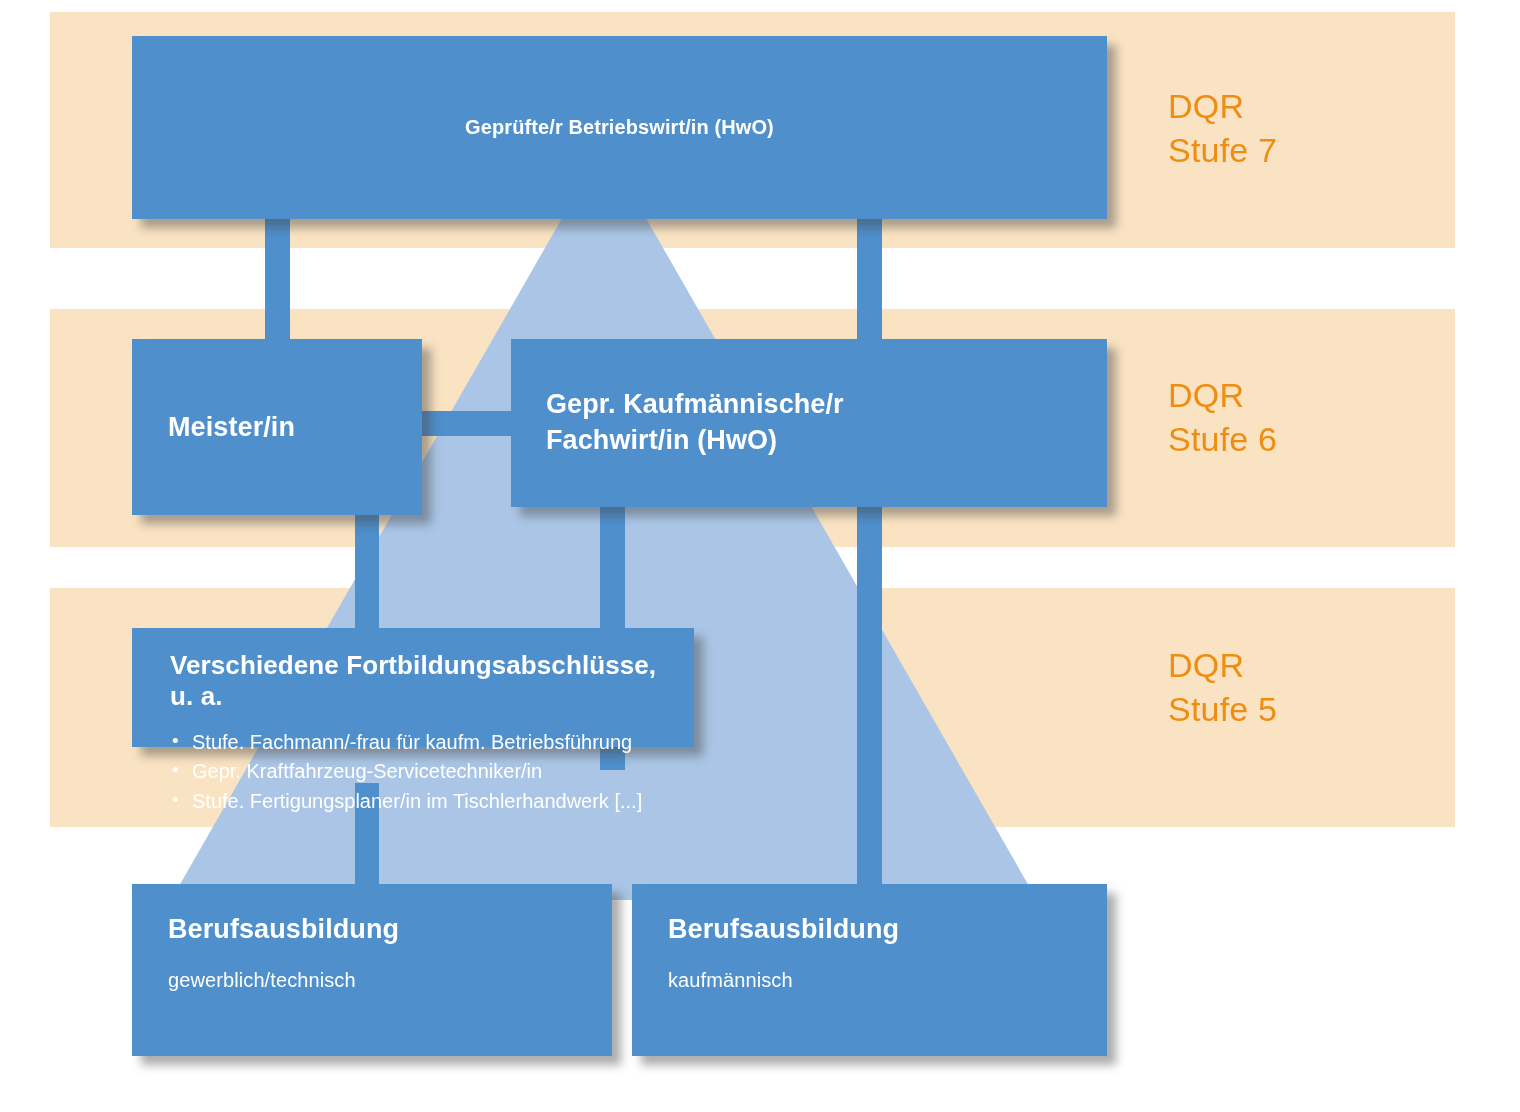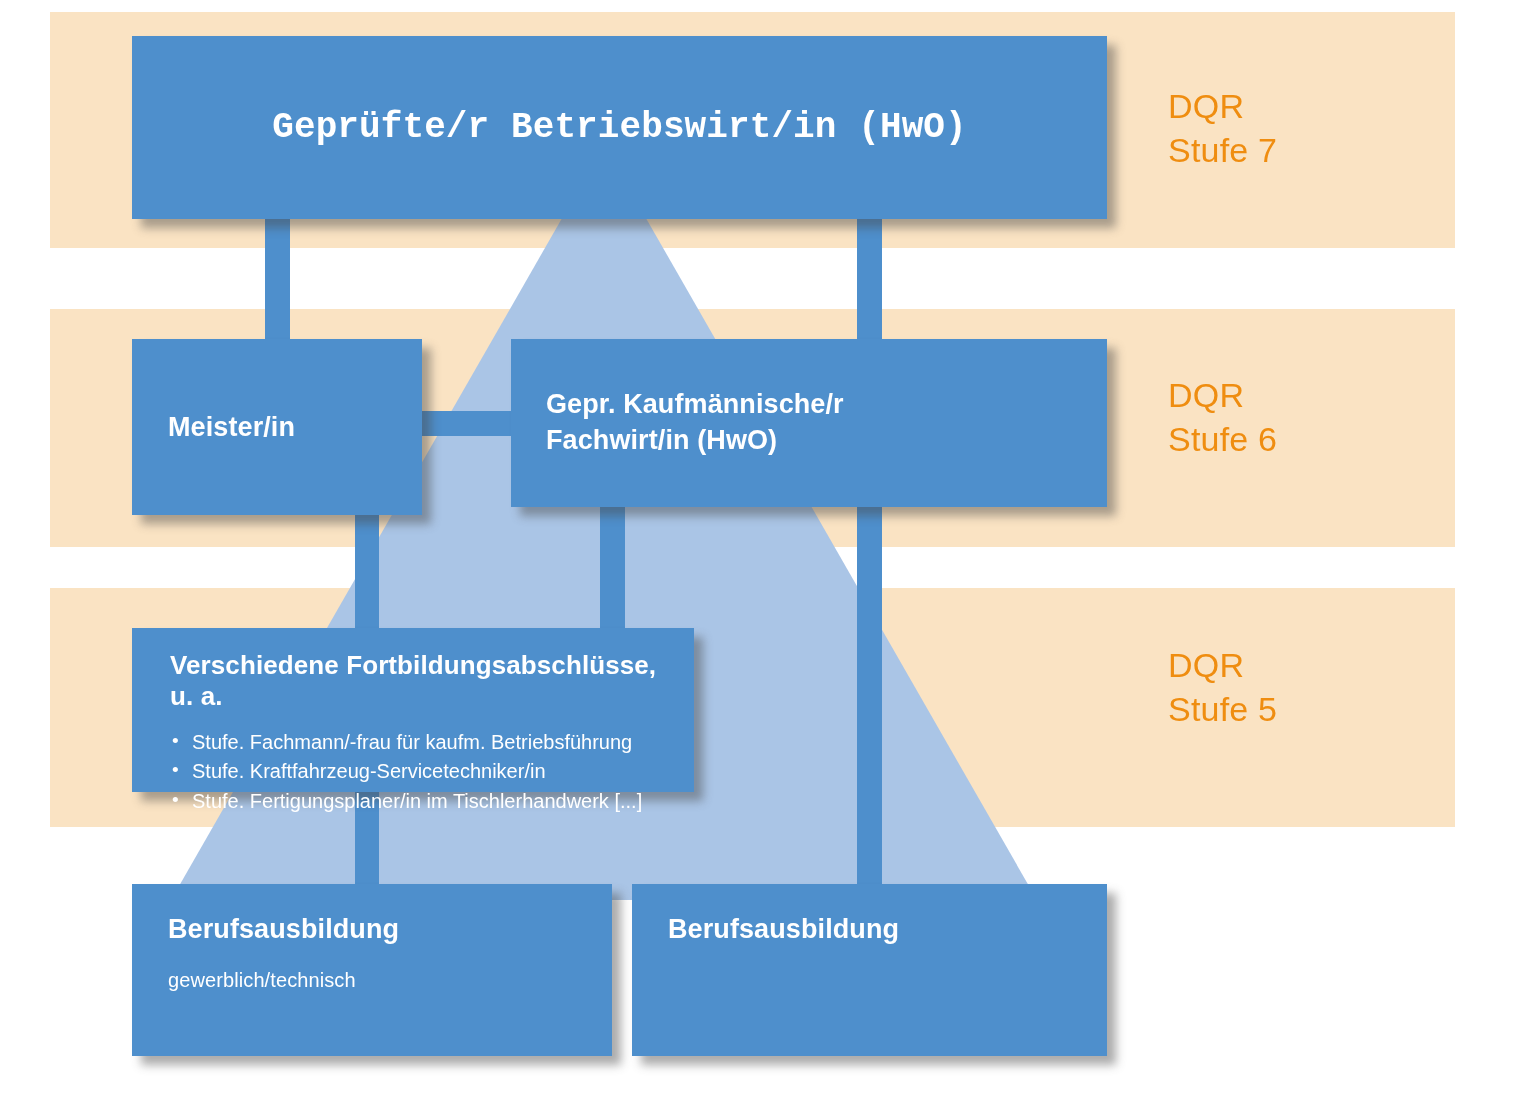--- a/index.html
+++ b/index.html
@@ -79,37 +79,37 @@
     color: #ffffff;
     margin-top: 24px;
     letter-spacing: 0.1px;
   }
 
   
   #box-betriebswirt {
     left: 132px; top: 36px; width: 975px; height: 183px;
     display: flex; align-items: center; justify-content: center;
   }
-  #box-betriebswirt .box-title { font-size: 36px; font-family: Liberation Mono, monospace; }
+  #box-betriebswirt .box-title { font-size: 20px; }
 
   #box-meister {
     left: 132px; top: 339px; width: 290px; height: 176px;
     display: flex; align-items: center;
     padding-left: 36px;
   }
 
   #box-fachwirt {
     left: 511px; top: 339px; width: 596px; height: 168px;
     display: flex; align-items: center;
     padding-left: 35px;
   }
   #box-fachwirt .box-title { line-height: 1.32; }
 
   #box-fortbildung {
-    left: 132px; top: 628px; width: 562px; height: 164px;
+    left: 132px; top: 628px; width: 562px; height: 119px;
     padding: 22px 24px 0 38px;
   }
   #box-fortbildung .box-title { font-size: 26px; }
   #box-fortbildung ul {
     list-style: none;
     margin: 16px 0 0 0;
     padding: 0;
   }
   #box-fortbildung li {
     position: relative;
@@ -184,32 +184,33 @@
 
   <div class="box" id="box-fachwirt">
     <div class="box-title" style="white-space: pre-line;">Gepr. Kaufmännische/r
 Fachwirt/in (HwO)</div>
   </div>
 
   <div class="box" id="box-fortbildung">
     <div class="box-title">Verschiedene Fortbildungsabschlüsse, u. a.</div>
     <ul>
       <li>Stufe. Fachmann/-frau für kaufm. Betriebsführung</li>
-      <li>Stufe. Kraftfahrzeug-Servicetechniker/in</li>
+      <li>Gepr. Kraftfahrzeug-Servicetechniker/in</li>
       <li>Stufe. Fertigungsplaner/in im Tischlerhandwerk [...]</li>
     </ul>
   </div>
 
   <div class="box" id="box-ausb-gewerblich">
     <div class="box-title">Berufsausbildung</div>
     <div class="box-sub">gewerblich/technisch</div>
   </div>
 
   <div class="box" id="box-ausb-kaufmaennisch">
     <div class="box-title">Berufsausbildung</div>
+    <div class="box-sub">kaufmännisch</div>
   </div>
 
   <div class="band-label" style="left:1168px; top:85px;">DQR
 Stufe 7</div>
   <div class="band-label" style="left:1168px; top:374px;">DQR
 Stufe 6</div>
   <div class="band-label" style="left:1168px; top:644px;">DQR
 Stufe 5</div>
 
 </div>

